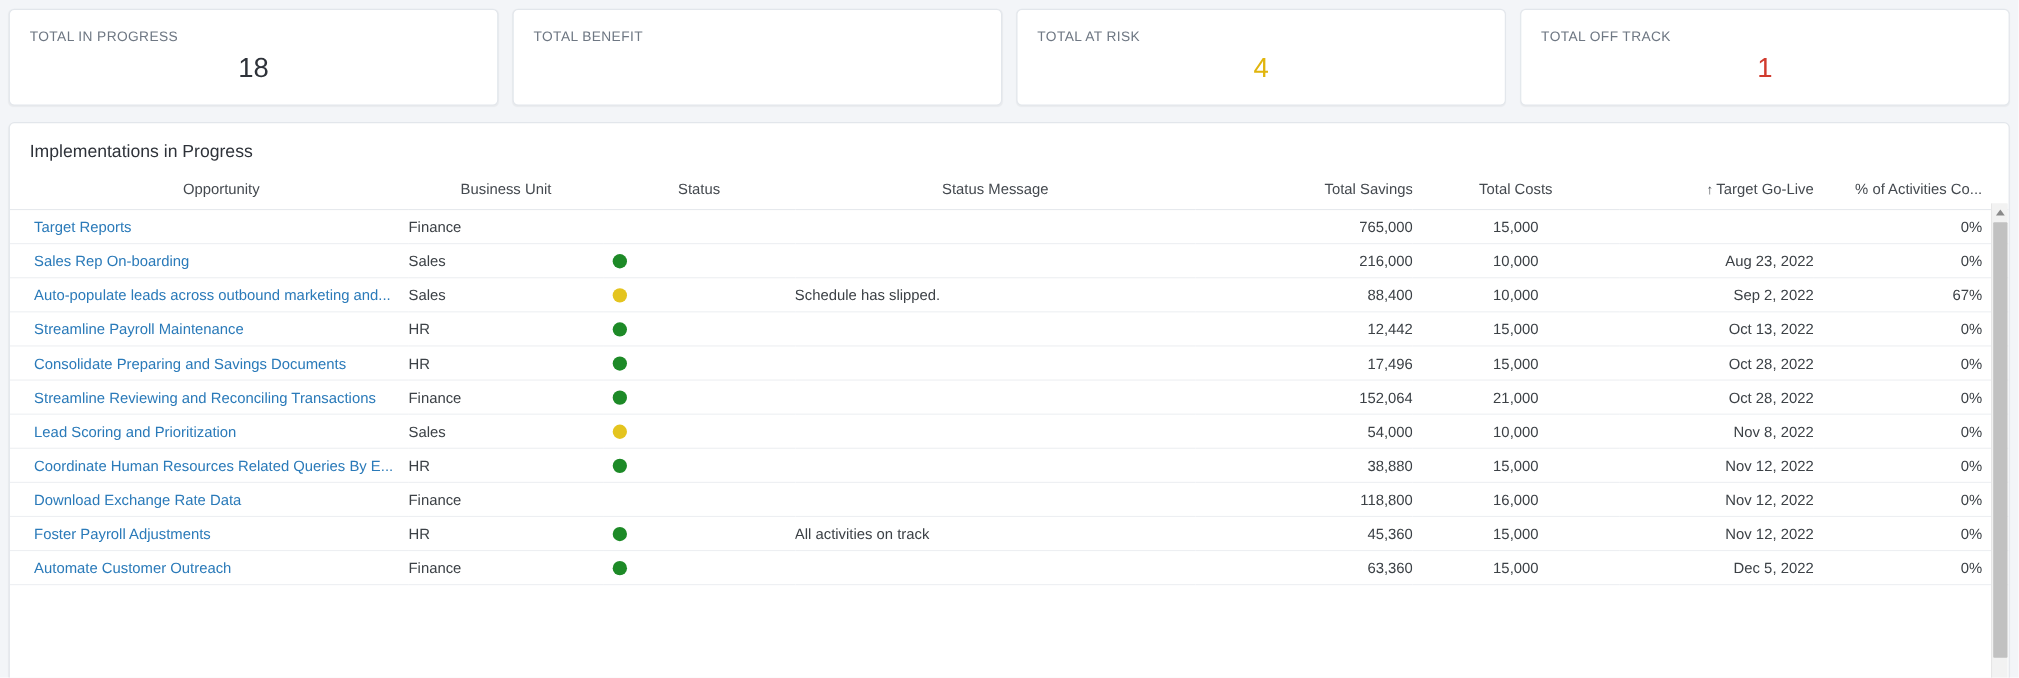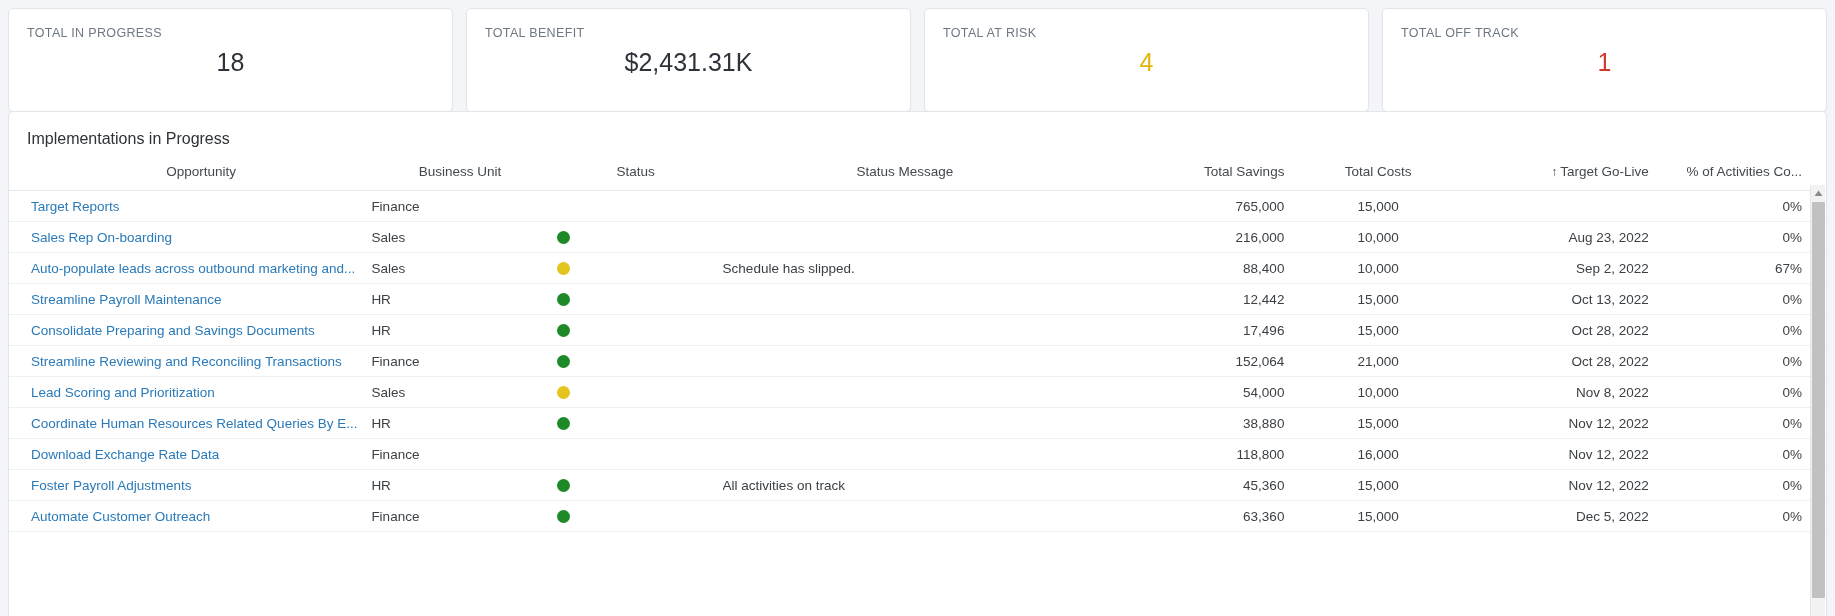--- a/index.html
+++ b/index.html
@@ -26,21 +26,21 @@
     height: 100px;
   }
 
   .kpi-card {
     flex: 1 1 0;
     background: #ffffff;
     border: 1px solid #e2e6eb;
     border-radius: 5px;
     box-shadow: 0 1px 1px rgba(0,0,0,0.045);
     padding: 17px 18px 0 18px;
-    height: 104px;
+    height: 88px;
   }
 
   .kpi-label {
     font-size: 12.5px;
     letter-spacing: 0.35px;
     color: #6e7783;
     text-transform: uppercase;
     line-height: 15px;
     white-space: nowrap;
   }
@@ -176,21 +176,20 @@
 </head>
 <body>
 
 <div class="kpi-strip">
   <div class="kpi-card">
     <div class="kpi-label">TOTAL IN PROGRESS</div>
     <div class="kpi-value">18</div>
   </div>
   <div class="kpi-card">
     <div class="kpi-label">TOTAL BENEFIT</div>
-    <div class="kpi-value">$2,431.31K</div>
   </div>
   <div class="kpi-card">
     <div class="kpi-label">TOTAL AT RISK</div>
     <div class="kpi-value accent-warn">4</div>
   </div>
   <div class="kpi-card">
     <div class="kpi-label">TOTAL OFF TRACK</div>
     <div class="kpi-value accent-danger">1</div>
   </div>
 </div>

